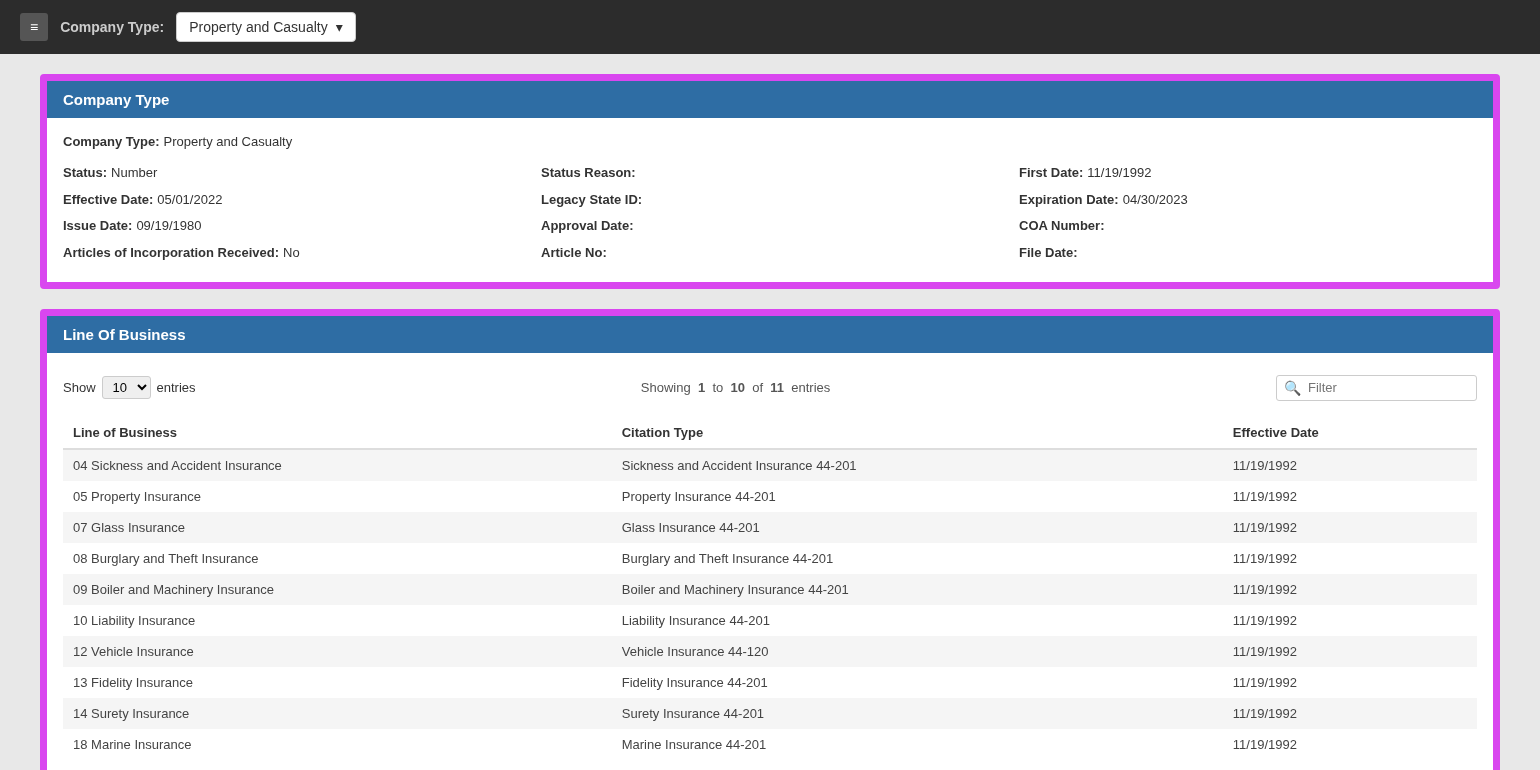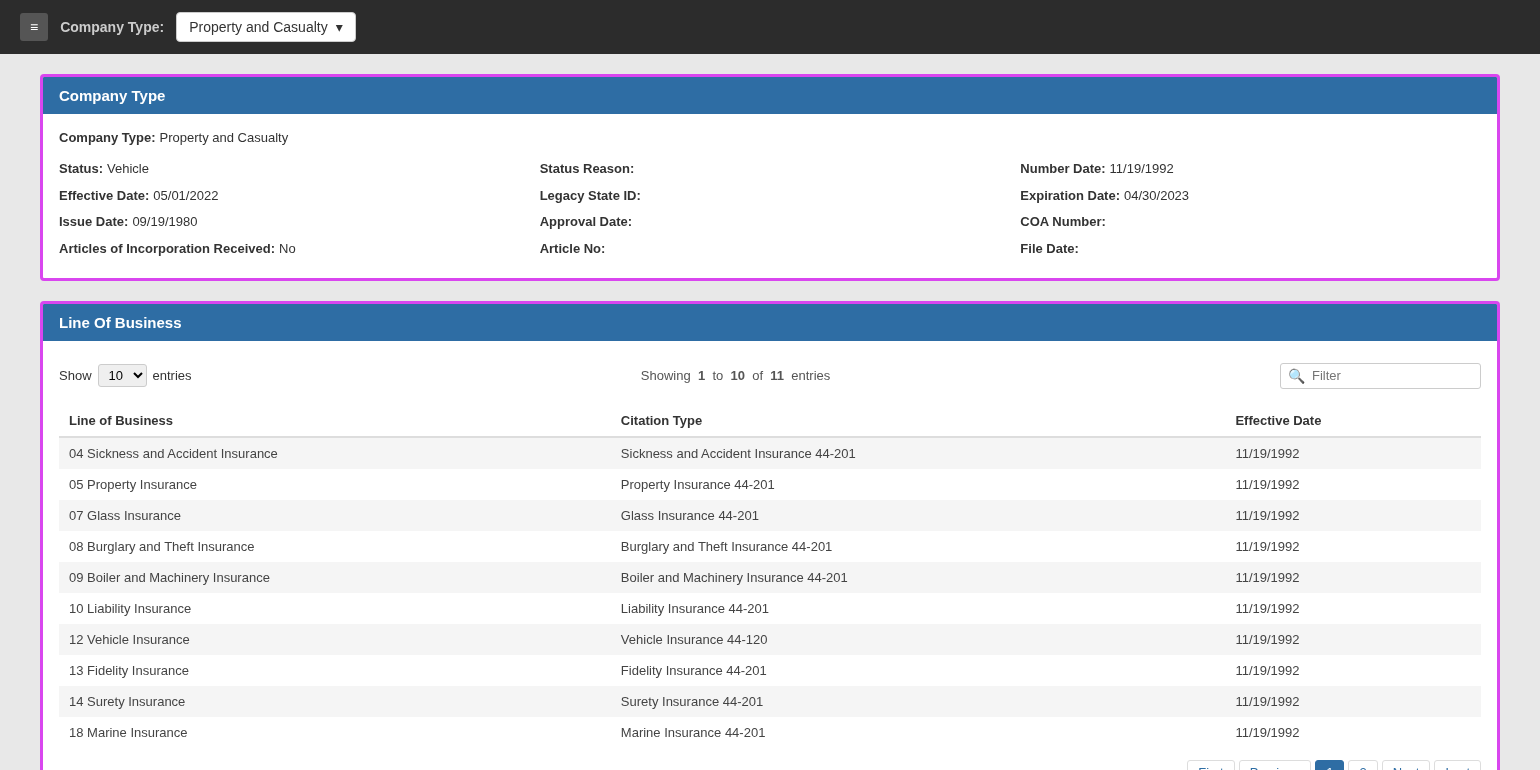--- a/index.html
+++ b/index.html
@@ -46,21 +46,21 @@
     }
 
     
     .main-content {
       padding: 20px 40px;
     }
 
     
     .card {
       background: #fff;
-      border: 3px solid #d946ef;
+      border: 7px solid #d946ef;
       border-radius: 4px;
       margin-bottom: 20px;
       overflow: hidden;
     }
     .card-header {
       background: #2e6da4;
       color: #fff;
       padding: 10px 16px;
       font-size: 15px;
       font-weight: bold;
@@ -210,21 +210,21 @@
       <div class="detail-item" style="margin-bottom:6px;">
         <span class="detail-label">Company Type:</span>
         <span class="detail-value">Property and Casualty</span>
       </div>
 
       <div class="detail-grid">
 
         <div class="detail-row">
           <div class="detail-item">
             <span class="detail-label">Status:</span>
-            <span class="detail-value">Vehicle</span>
+            <span class="detail-value">Number</span>
           </div>
           <div class="detail-item">
             <span class="detail-label">Effective Date:</span>
             <span class="detail-value">05/01/2022</span>
           </div>
           <div class="detail-item">
             <span class="detail-label">Issue Date:</span>
             <span class="detail-value">09/19/1980</span>
           </div>
           <div class="detail-item">
@@ -247,21 +247,21 @@
             <span class="detail-value"></span>
           </div>
           <div class="detail-item">
             <span class="detail-label">Article No:</span>
             <span class="detail-value"></span>
           </div>
         </div>
 
         <div class="detail-row">
           <div class="detail-item">
-            <span class="detail-label">Number Date:</span>
+            <span class="detail-label">First Date:</span>
             <span class="detail-value">11/19/1992</span>
           </div>
           <div class="detail-item">
             <span class="detail-label">Expiration Date:</span>
             <span class="detail-value">04/30/2023</span>
           </div>
           <div class="detail-item">
             <span class="detail-label">COA Number:</span>
             <span class="detail-value"></span>
           </div>

